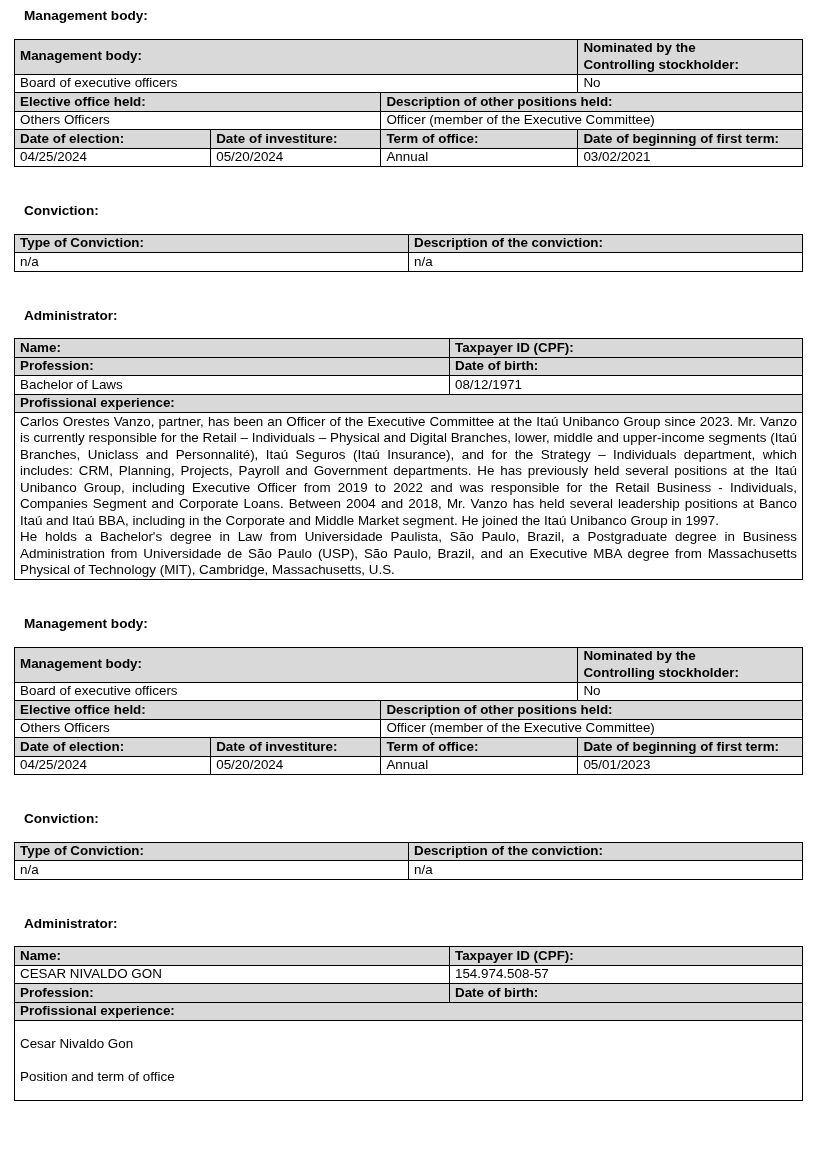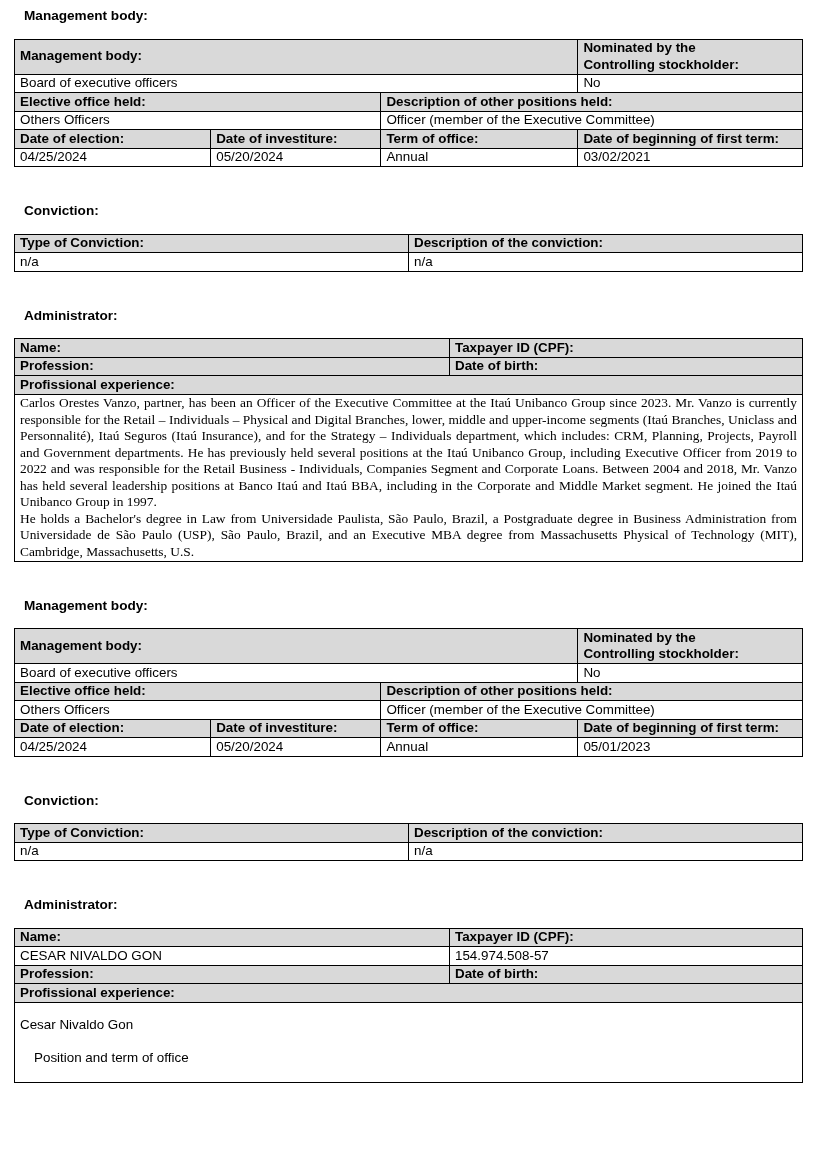--- a/index.html
+++ b/index.html
@@ -28,23 +28,23 @@
   }
   table.doc-table td {
     border: 1px solid #000;
     padding: 0.5px 5px;
     vertical-align: middle;
     overflow: hidden;
     word-wrap: break-word;
   }
   td.hdr { background: #d9d9d9; font-weight: bold; }
   td.ctr { text-align: left; }
-  td.just { text-align: justify; vertical-align: top; padding-top: 1px; padding-bottom: 3px; font-family: Liberation Serif, serif; }
+  td.just { text-align: justify; vertical-align: top; padding-top: 1px; padding-bottom: 3px; }
   td.tall { height: 80px; vertical-align: top; }
-  .gap-above { margin-top: 16.5px; margin-left: 14px; }
+  .gap-above { margin-top: 16.5px; }
   table.mgmt col.m1 { width: 24.9%; }
   table.mgmt col.m2 { width: 21.6%; }
   table.mgmt col.m3 { width: 25.0%; }
   table.mgmt col.m4 { width: 28.5%; }
   table.conv col { width: 50%; }
   table.adm col.a1 { width: 55.2%; }
   table.adm col.a2 { width: 44.8%; }
 </style>
 </head>
 <body>
@@ -124,20 +124,24 @@
     <tbody>
         <tr>
       <td class="hdr">Name:</td>
       <td class="hdr">Taxpayer ID (CPF):</td>
     </tr>
     <tr>
       <td class="hdr">Profession:</td>
       <td class="hdr">Date of birth:</td>
     </tr>
     <tr>
+      <td>Bachelor of Laws</td>
+      <td>08/12/1971</td>
+    </tr>
+    <tr>
       <td colspan="2" class="hdr">Profissional experience:</td>
     </tr>
     <tr>
       <td colspan="2" class="just">
         <div>Carlos Orestes Vanzo, partner, has been an Officer of the Executive Committee at the Itaú Unibanco Group since 2023. Mr. Vanzo is currently responsible for the Retail – Individuals – Physical and Digital Branches, lower, middle and upper-income segments (Itaú Branches, Uniclass and Personnalité), Itaú Seguros (Itaú Insurance), and for the Strategy – Individuals department, which includes: CRM, Planning, Projects, Payroll and Government departments. He has previously held several positions at the Itaú Unibanco Group, including Executive Officer from 2019 to 2022 and was responsible for the Retail Business - Individuals, Companies Segment and Corporate Loans. Between 2004 and 2018, Mr. Vanzo has held several leadership positions at Banco Itaú and Itaú BBA, including in the Corporate and Middle Market segment. He joined the Itaú Unibanco Group in 1997.</div>
         <div>He holds a Bachelor's degree in Law from Universidade Paulista, São Paulo, Brazil, a Postgraduate degree in Business Administration from Universidade de São Paulo (USP), São Paulo, Brazil, and an Executive MBA degree from Massachusetts Physical of Technology (MIT), Cambridge, Massachusetts, U.S.</div>
       </td>
     </tr>
   </tbody>
     </table>

